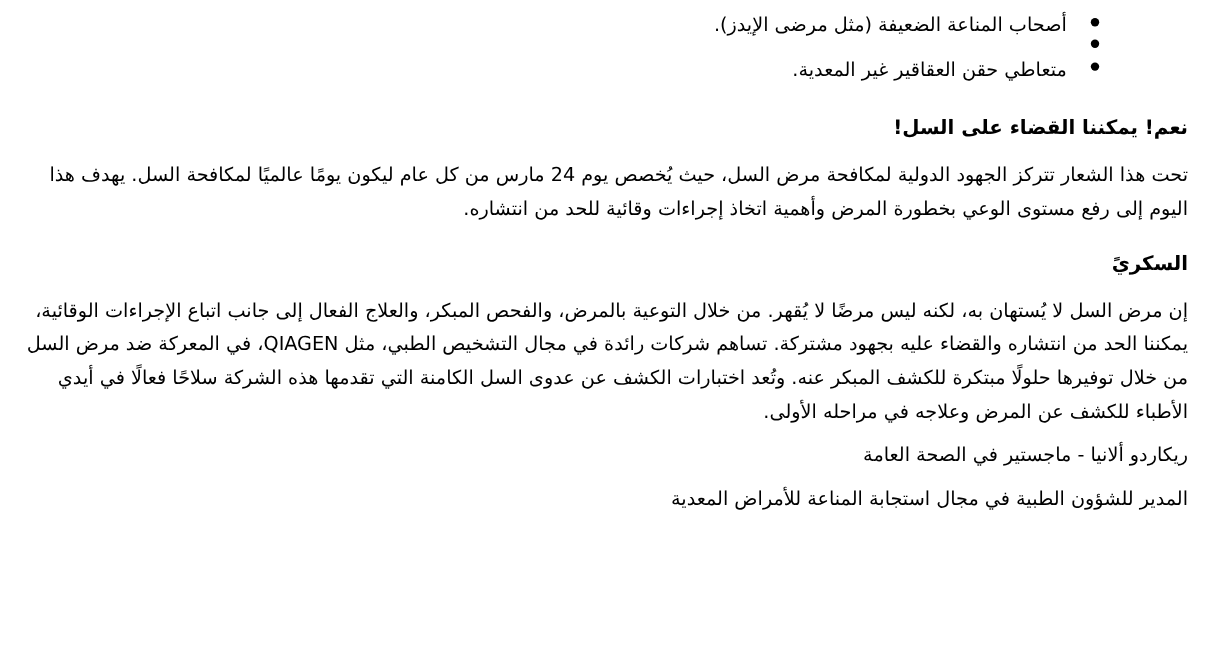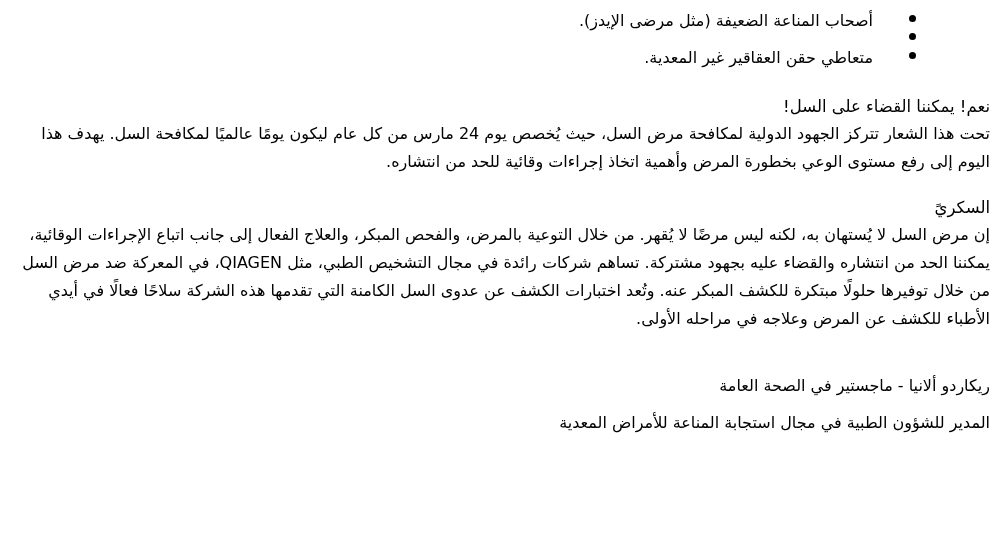--- a/index.html
+++ b/index.html
@@ -18,51 +18,52 @@
     padding: 4px 16px 0 16px;
   }
   .bullets {
     list-style: none;
     padding-right: 74px;
     padding-top: 2px;
   }
   .bullets li {
     display: flex;
     align-items: baseline;
-    gap: 36px;
+    gap: 20px;
     font-size: 16px;
     line-height: 30px;
   }
   .bullet-dot {
     flex: 0 0 auto;
     width: 7px;
     height: 7px;
     border-radius: 50%;
     background: #000000;
     position: relative;
     top: -3px;
     align-self: center;
   }
   .heading {
-    font-weight: normal;
+    font-weight: bold;
     font-size: 16.5px;
     line-height: 26px;
     text-align: right;
   }
   .heading-slogan { margin-top: 21px; }
   .heading-closing { margin-top: 19px; }
   .para {
     font-size: 16px;
     line-height: 28px;
     text-align: right;
+    margin-top: 12px;
   }
   .signature-name  {
     font-size: 16px;
     line-height: 26px;
-    margin-top: 40px;
+    margin-top: 9px;
     text-align: right;
   }
   .signature-title {
     font-size: 16px;
     line-height: 26px;
     margin-top: 11px;
     text-align: right;
   }
 </style>
 </head>

